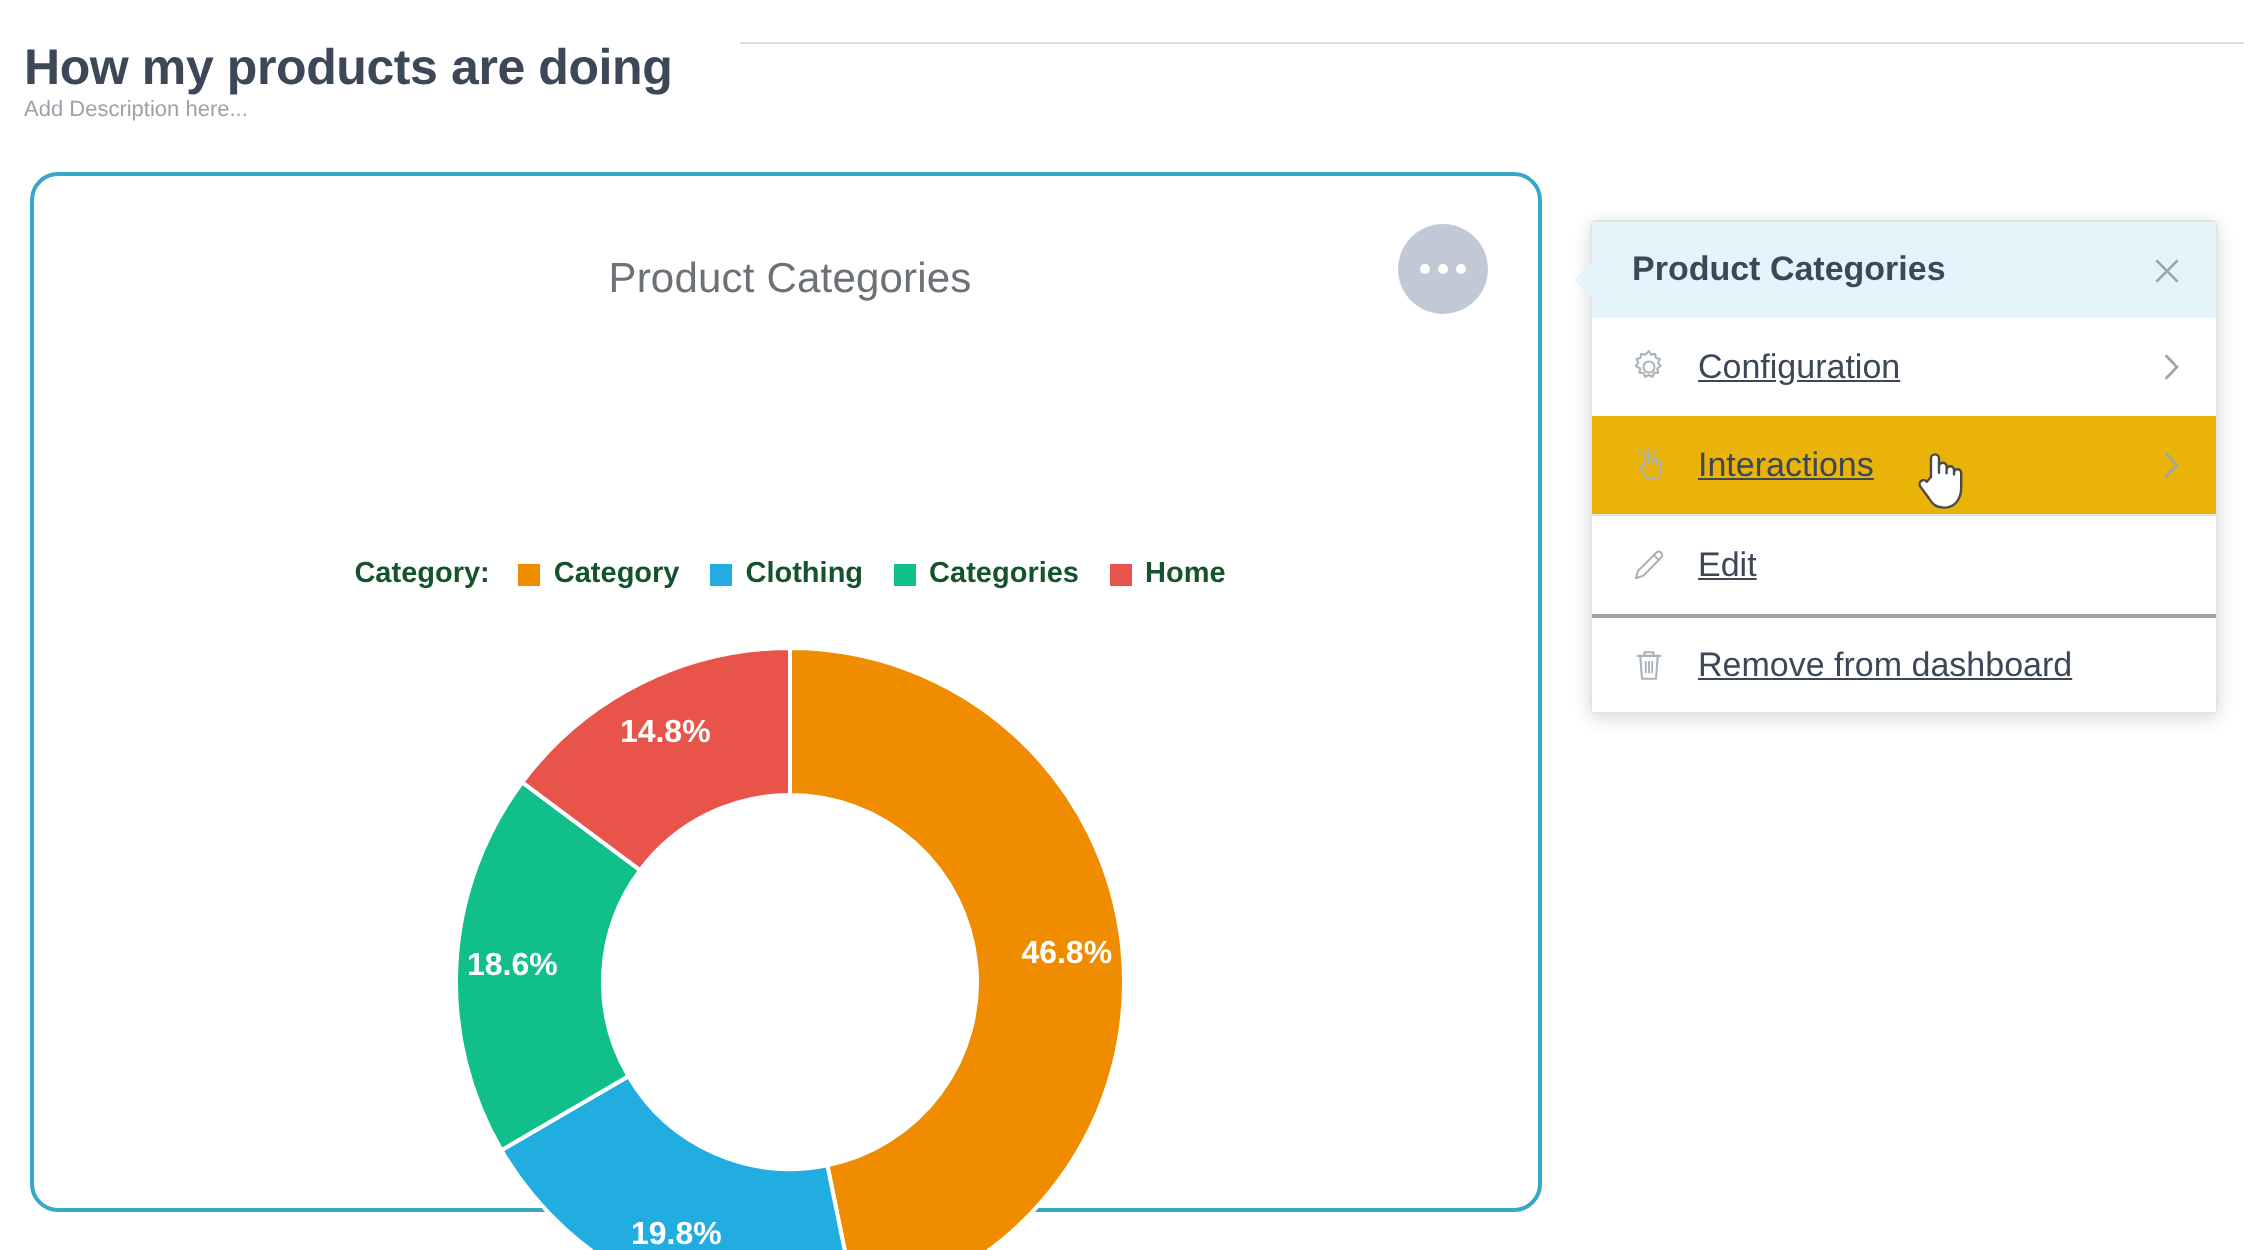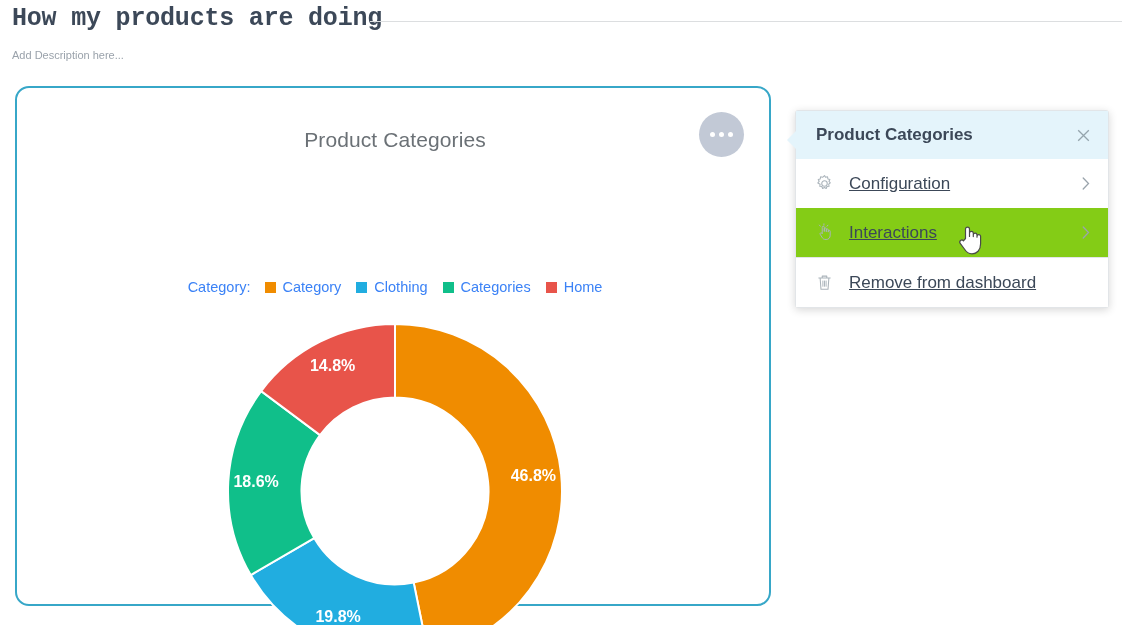--- a/index.html
+++ b/index.html
@@ -19,27 +19,26 @@
   
   #page-header {
     position: absolute;
     left: 0; top: 0;
     width: 1125px;
     height: 78px;
   }
   #page-title {
     position: absolute;
     left: 12px;
-    top: 4px;
+    top: 20px;
     font-size: 25px;
     font-weight: bold;
     color: #3c4858;
     letter-spacing: -0.2px;
     white-space: nowrap;
-    font-family: Liberation Mono, monospace;
   }
   #page-rule {
     position: absolute;
     left: 370px;
     top: 21px;
     width: 752px;
     height: 1px;
     background: #dcdee0;
   }
   #page-subtitle {
@@ -99,21 +98,22 @@
   
   #legend {
     position: absolute;
     left: 0;
     top: 191px;
     width: 756px;
     display: flex;
     justify-content: center;
     align-items: flex-start;
     font-size: 14.5px;
-    color: #3b82f6;
+    color: #14532d;
+    font-weight: bold;
   }
   #legend .legend-label {
     margin-right: 14px;
     white-space: nowrap;
   }
   #legend .legend-item {
     display: flex;
     align-items: center;
     margin-right: 15px;
     white-space: nowrap;
@@ -192,21 +192,21 @@
   .menu-item {
     position: relative;
     height: 49px;
     display: flex;
     align-items: center;
     padding: 0 16px 0 14px;
     cursor: pointer;
     background: #ffffff;
     box-sizing: border-box;
   }
-  .menu-item.hovered { background: #84cc16; }
+  .menu-item.hovered { background: #eab308; }
   .menu-item .mi-icon {
     width: 28px;
     flex: none;
     display: flex;
     align-items: center;
     justify-content: center;
     margin-right: 11px;
   }
   .menu-item .mi-label {
     flex: 1;
@@ -216,21 +216,21 @@
     text-decoration: underline;
   }
   .menu-item .mi-chevron {
     flex: none;
     width: 12px;
     display: flex;
     align-items: center;
     justify-content: center;
   }
   #menu-group-a { border-bottom: 1px solid #e2e5e8; }
-  #menu-group-b .menu-item + .menu-item { border-top: 5px solid #a3a3a3; }
+  #menu-group-b .menu-item + .menu-item { border-top: 2px solid #a3a3a3; }
 
   
   #cursor {
     position: absolute;
     left: 957px;
     top: 224px;
     width: 26px;
     height: 34px;
     pointer-events: none;
   }
@@ -336,20 +336,30 @@
       <span class="mi-chevron">
         <svg width="8" height="13" viewBox="0 0 8 13" aria-hidden="true">
           <path d="M1.2,1 L6.5,6.5 L1.2,12" stroke="#9aa4ac" stroke-width="1.3" fill="none" stroke-linecap="round"></path>
         </svg>
       </span>
     </div>
   </div>
 
   <div id="menu-group-b">
 
+    <div class="menu-item">
+      <span class="mi-icon">
+        <svg width="19" height="19" viewBox="0 0 20 20" aria-hidden="true">
+          <path d="M3,17 L4.3,13 L13.8,3.5a1.8,1.8 0 0 1 2.6,2.6 L7,15.7 z" fill="none" stroke="#aab3ba" stroke-width="1.1" stroke-linejoin="round"></path>
+          <path d="M12.6,4.8 L15.1,7.3" stroke="#aab3ba" stroke-width="1.1"></path>
+        </svg>
+      </span>
+      <span class="mi-label">Edit</span>
+      <span class="mi-chevron"></span>
+    </div>
 
     <div class="menu-item">
       <span class="mi-icon">
         <svg width="19" height="19" viewBox="0 0 20 20" aria-hidden="true">
           <path d="M3.6,5.2 H16.4 M5.4,5.2 L6.3,17.2 H13.7 L14.6,5.2 M7.6,5.2 V3.3 H12.4 V5.2" fill="none" stroke="#aab3ba" stroke-width="1.1" stroke-linejoin="round"></path>
           <path d="M8.3,8 V14.4 M10,8 V14.4 M11.7,8 V14.4" stroke="#aab3ba" stroke-width="1"></path>
         </svg>
       </span>
       <span class="mi-label">Remove from dashboard</span>
       <span class="mi-chevron"></span>

